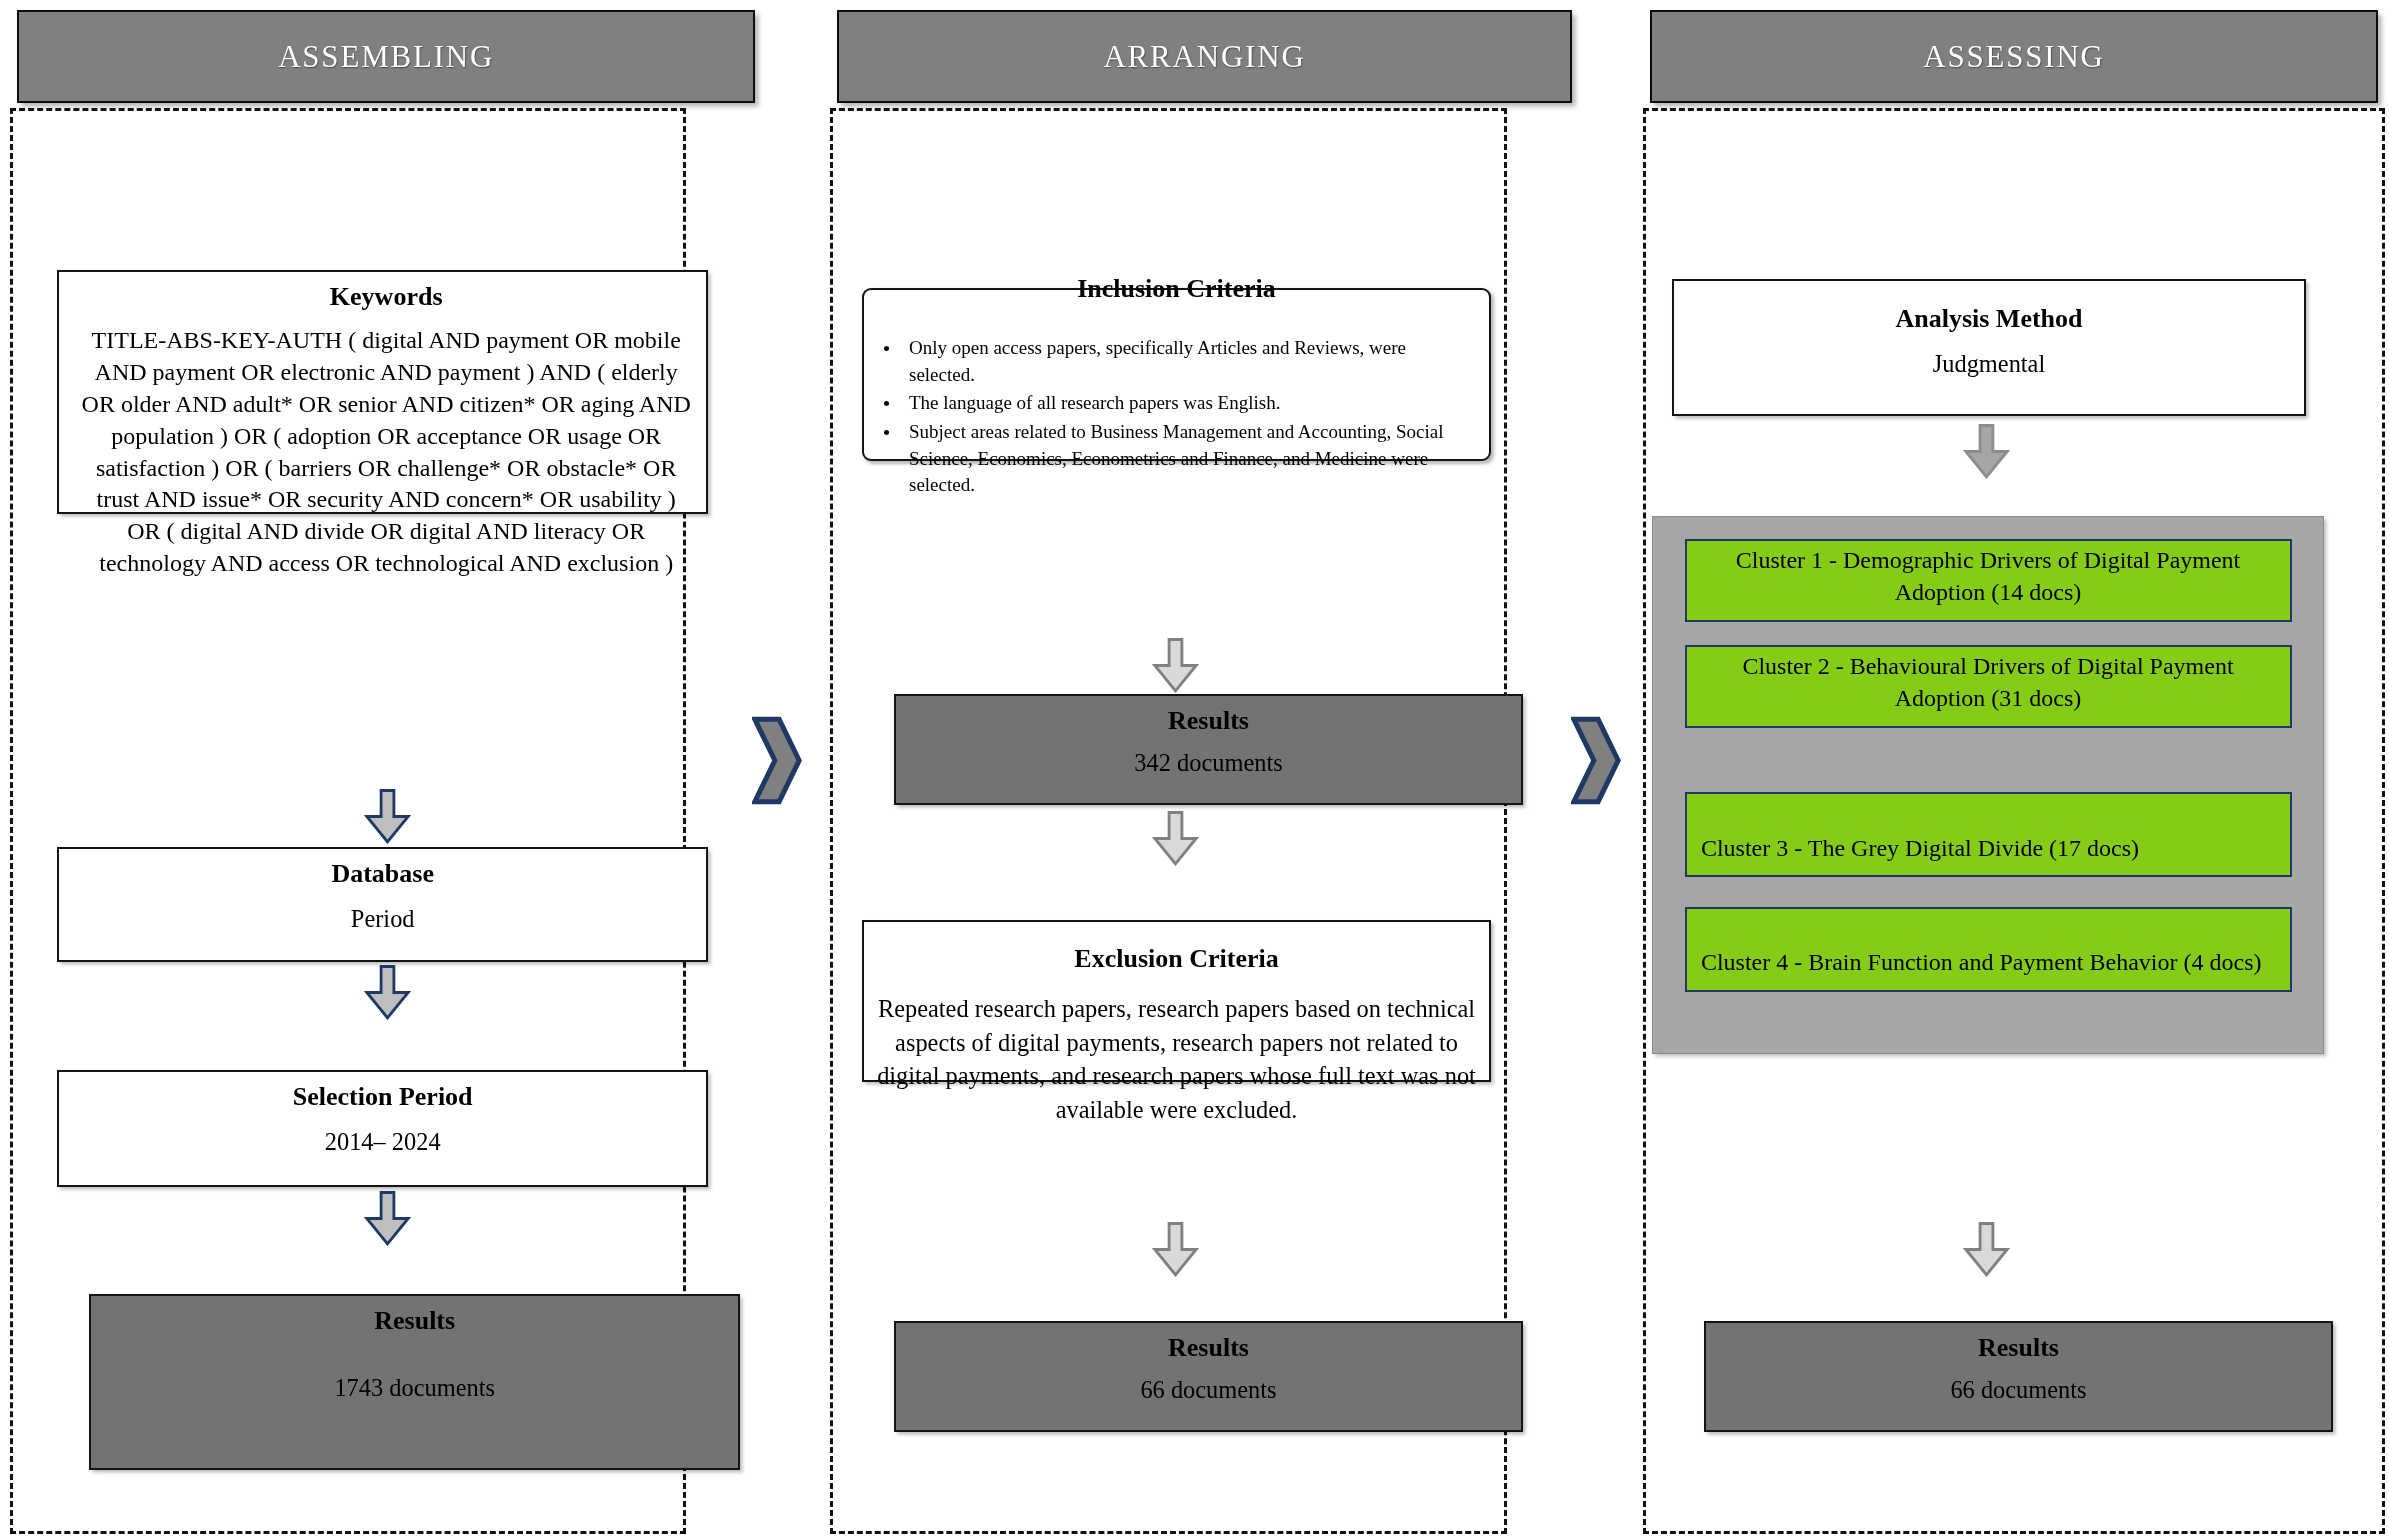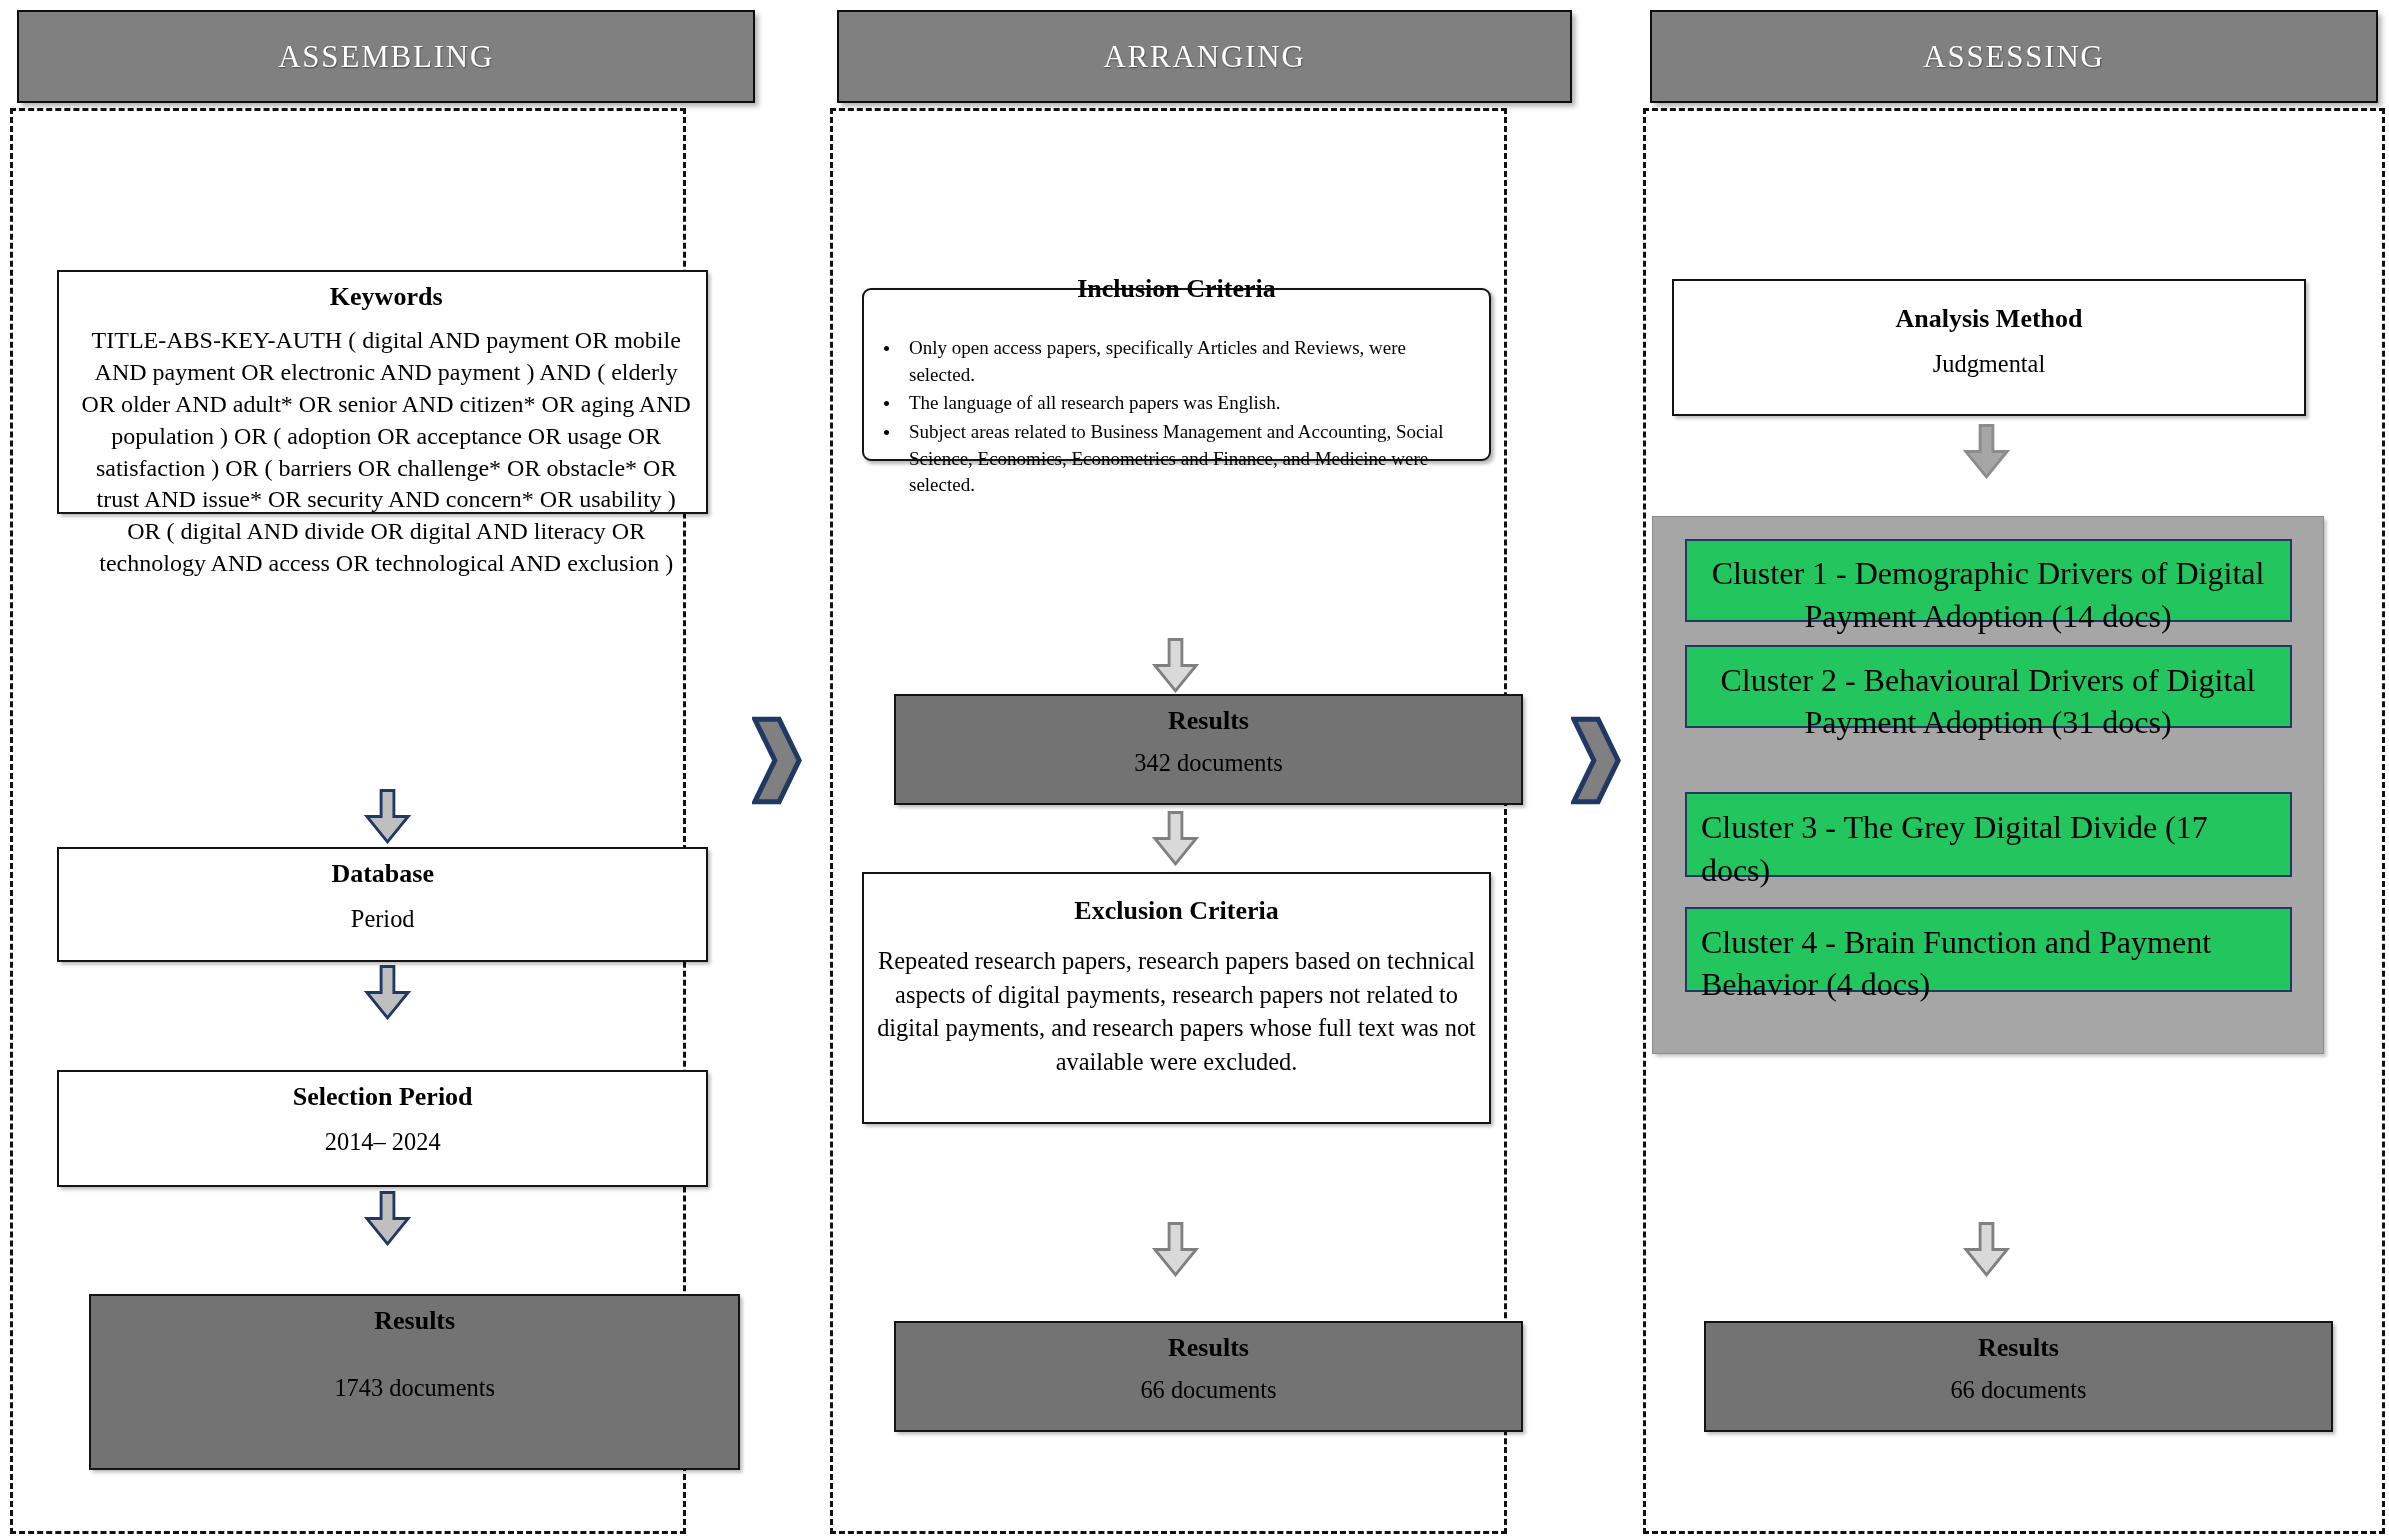--- a/index.html
+++ b/index.html
@@ -152,27 +152,27 @@
   .cluster-panel {
     position: absolute;
     box-sizing: border-box;
     background: #a6a6a6;
     border: 1.4px solid #8c8c8c;
     box-shadow: 2.9px 2.9px 3.6px rgba(0,0,0,0.25);
     padding: 16px 14.4px;
   }
   .cluster-box {
     box-sizing: border-box;
-    background: #22c55e;
+    background: #84cc16;
     border: 2.2px solid #1f3864;
-    font-size: 32px;
+    font-size: 24px;
     line-height: 1.34;
     padding: 11.5px 14.4px;
     display: flex;
-    align-items: flex-start;
+    align-items: flex-end;
   }
   .cluster-box.center { justify-content: center; text-align: center; }
   .cluster-box.left   { justify-content: flex-start; text-align: left; }
 </style>
 </head>
 <body>
 
 <div id="flowchart">
 
   <div class="stage-column col-1">
@@ -255,21 +255,21 @@
       <span class="node-title">Results</span>
       <span class="node-body tight">342 documents</span>
     </div>
 
     <div class="down-arrow" style="left:325px; top:811px;">
       <svg viewBox="0 0 66 76" preserveAspectRatio="none">
         <polygon points="24,2 42,2 42,38 62,38 33,73 4,38 24,38" fill="#d9d9d9" stroke="#808080" stroke-width="4"></polygon>
       </svg>
     </div>
 
-    <div class="node" style="left:35px; top:872px; width:629px; height:252px;">
+    <div class="node" style="left:35px; top:920px; width:629px; height:162px;">
       <span class="node-title" style="margin-top:11.5px;">Exclusion Criteria</span>
       <span class="node-body" style="margin-top:18.7px;">Repeated research papers, research papers based on technical aspects of digital payments, research papers not related to digital payments, and research papers whose full text was not available were excluded.</span>
     </div>
 
     <div class="down-arrow" style="left:325px; top:1222px;">
       <svg viewBox="0 0 66 76" preserveAspectRatio="none">
         <polygon points="24,2 42,2 42,38 62,38 33,73 4,38 24,38" fill="#d9d9d9" stroke="#808080" stroke-width="4"></polygon>
       </svg>
     </div>
 

